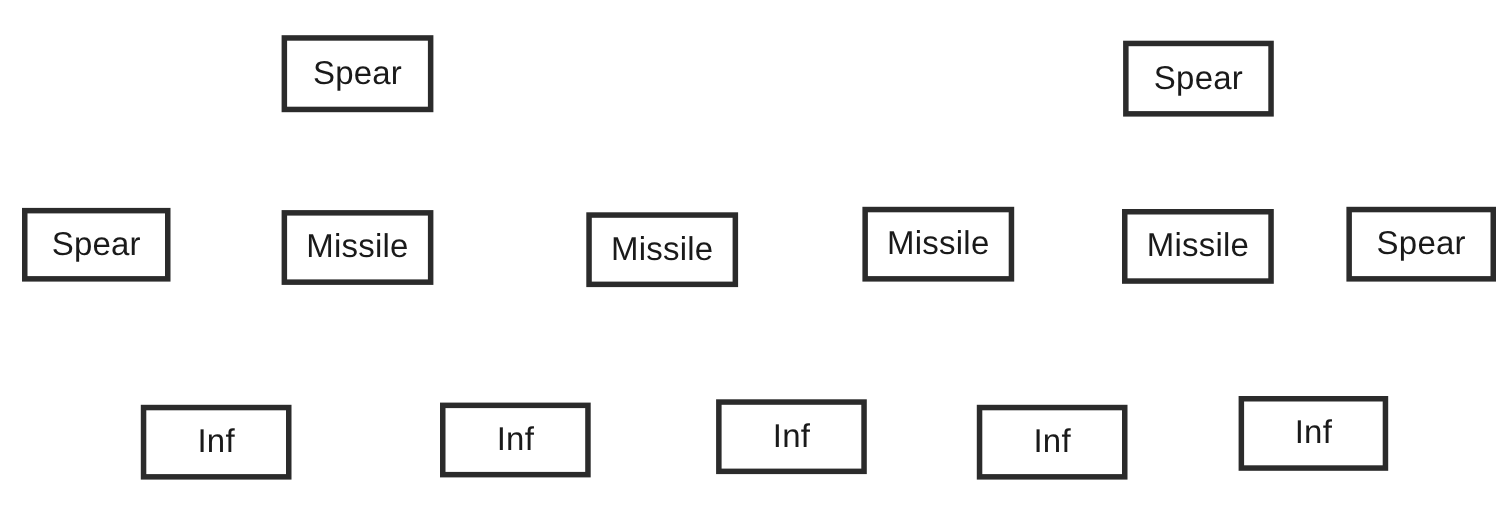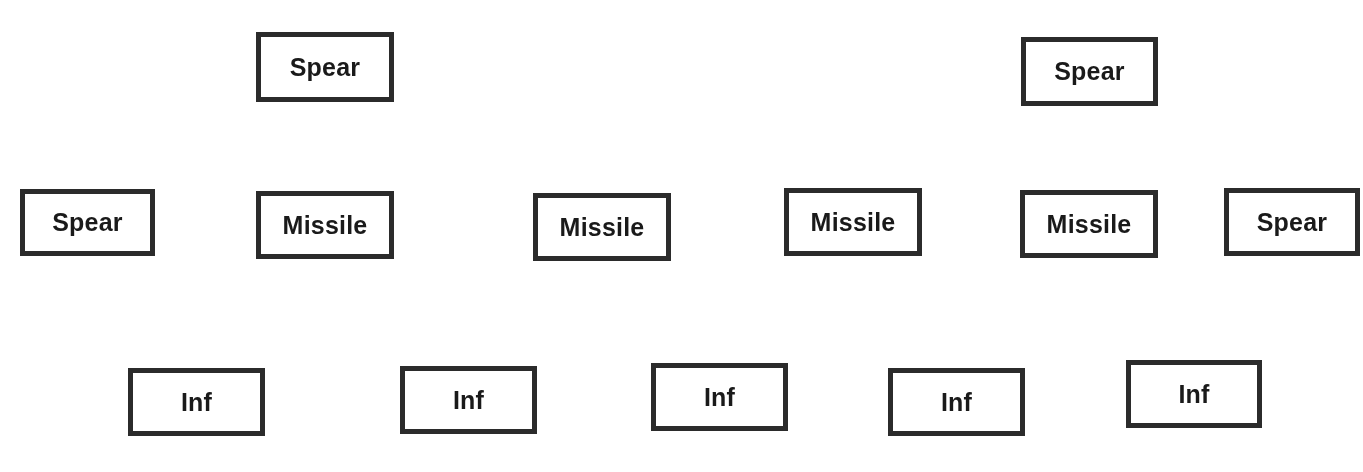--- a/index.html
+++ b/index.html
@@ -18,22 +18,22 @@
   }
   .unit-box {
     position: absolute;
     box-sizing: border-box;
     background: #ffffff;
     border: 5px solid #2b2b2b;
     display: flex;
     align-items: center;
     justify-content: center;
     color: #1a1a1a;
-    font-size: 25px;
-    font-weight: 700;
+    font-size: 30px;
+    font-weight: 400;
     line-height: 1;
     letter-spacing: 0.2px;
     white-space: nowrap;
     user-select: none;
   }
   .unit-label {
     display: block;
     pointer-events: none;
   }
 </style>

